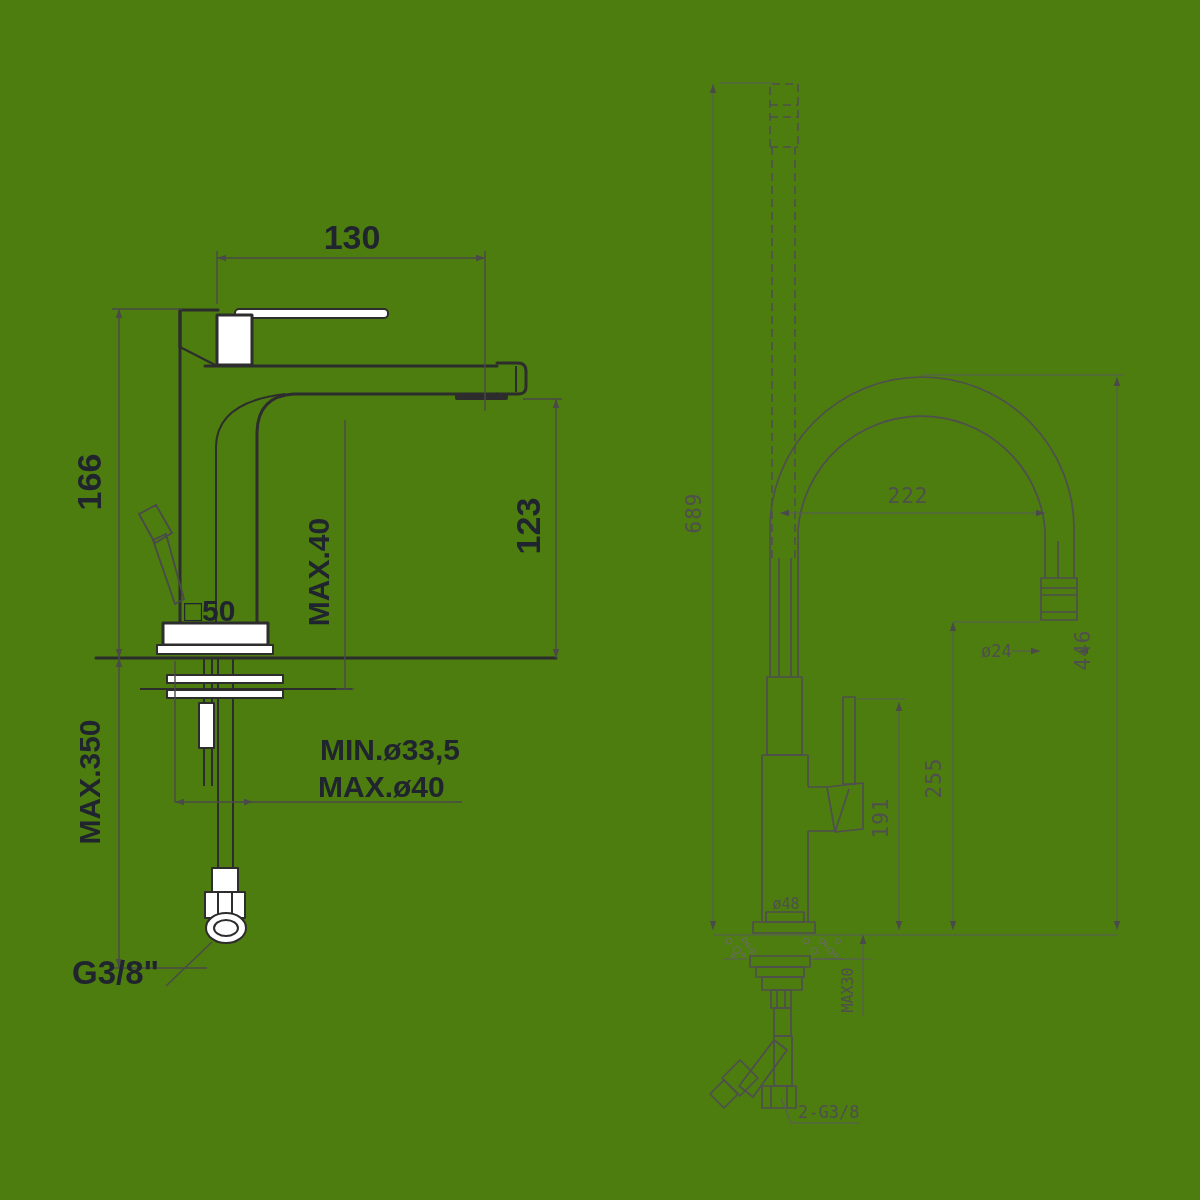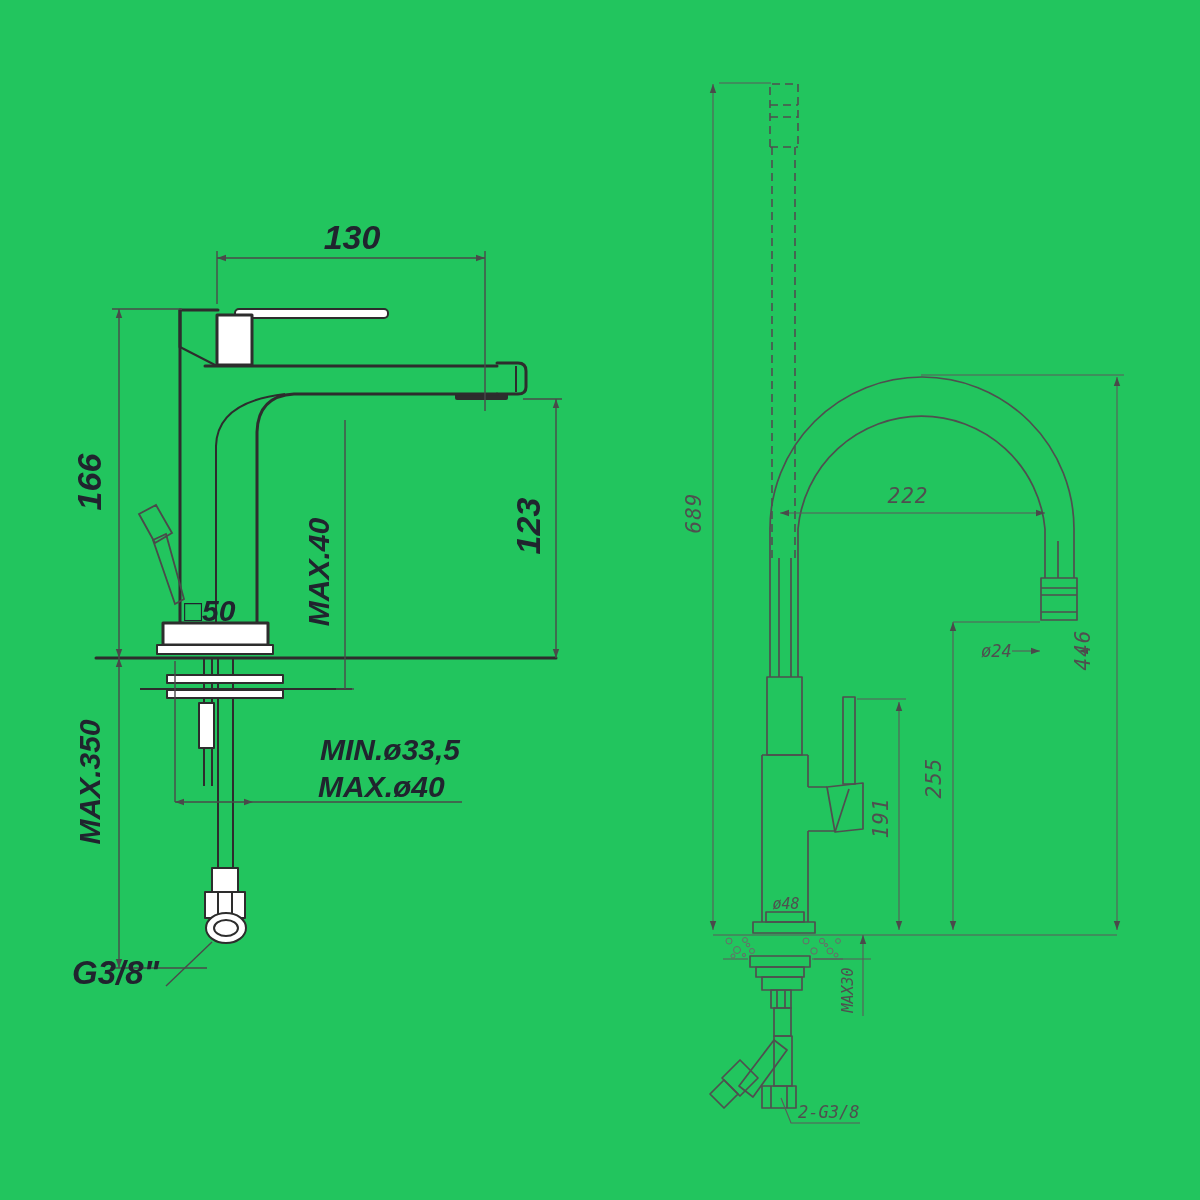--- a/index.html
+++ b/index.html
@@ -1,16 +1,16 @@
 <!DOCTYPE html>
 <html><head>
 <meta charset="utf-8">
 <style>
   html,body{margin:0;padding:0;background:#ffffff;}
-  .sheet{width:1200px;height:1200px;background:#22c55e;position:relative;overflow:hidden;font-style:italic;}
+  .sheet{width:1200px;height:1200px;background:#4d7c0f;position:relative;overflow:hidden;}
   svg{display:block;}
   
   .lo{stroke:#2d2d2d;stroke-width:3;fill:none;stroke-linejoin:round;stroke-linecap:round;}
   .lo2{stroke:#2d2d2d;stroke-width:2;fill:none;stroke-linejoin:round;}
   .lth{stroke:#4a4a4a;stroke-width:1.8;fill:none;}
   .ld{stroke:#4a4a4a;stroke-width:1.4;fill:none;}
   .wf{fill:#ffffff;}
   .dk{fill:#2d2d2d;stroke:none;}
   .lt{font-family:"Liberation Sans",sans-serif;font-weight:700;fill:#20242e;}
   .big{font-size:34px;}

